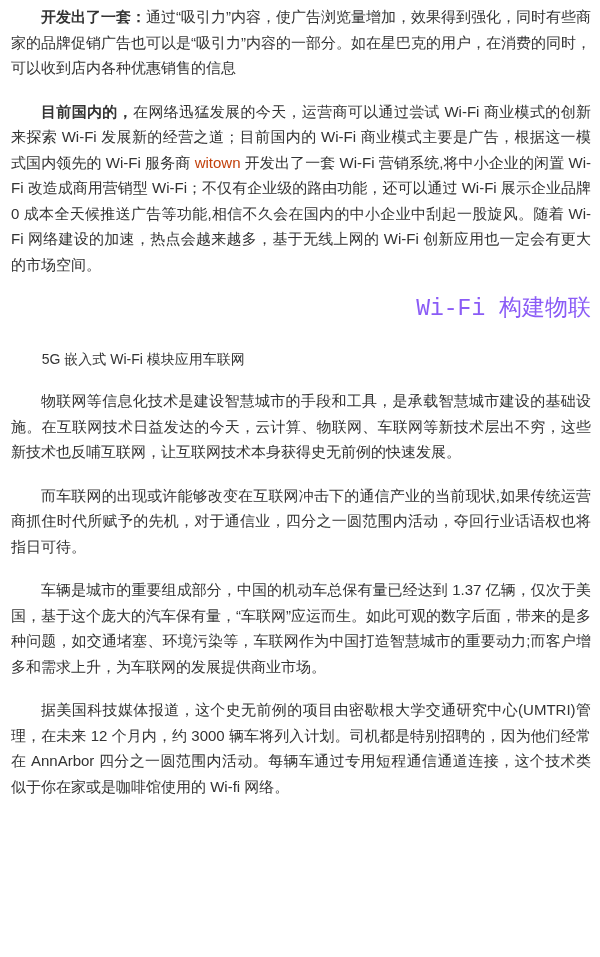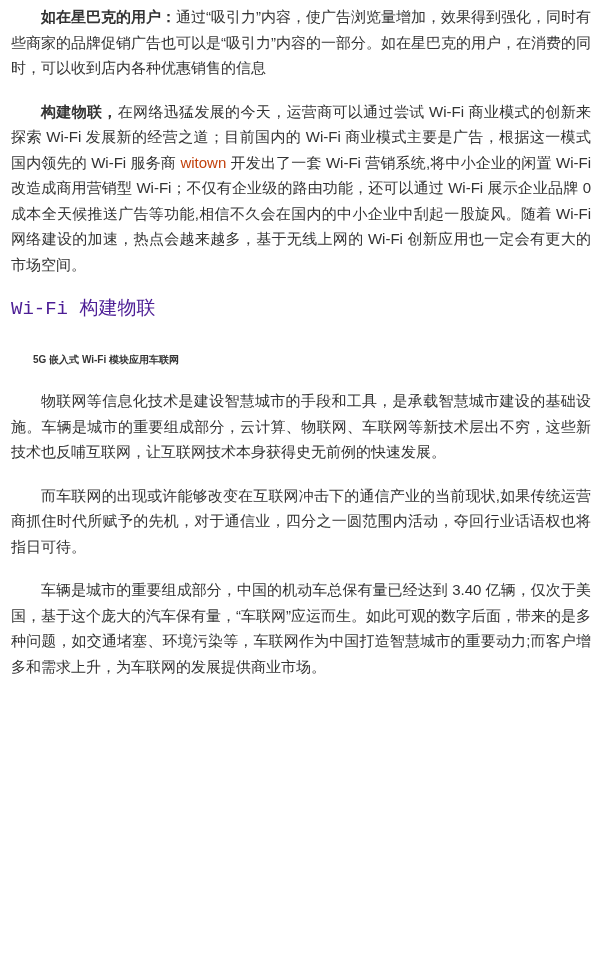--- a/index.html
+++ b/index.html
@@ -35,49 +35,51 @@
     color: #333333;
   }
   a.doc-link {
     color: #c2410c;
     text-decoration: none;
     cursor: pointer;
   }
   h1.section-heading {
     margin: 0 0 24px 0;
     font-family: "Liberation Mono", "DejaVu Sans Mono", monospace;
-    font-size: 19px;
+    font-size: 23px;
     line-height: 28px;
     font-weight: 500;
-    color: #4c1d95;
+    color: #8b5cf6;
     text-indent: 0;
+    text-align: right;
   }
   h2.sub-heading {
     margin: 0 0 16px 0;
-    font-size: 10px;
+    font-size: 14px;
     line-height: 25px;
-    font-weight: bold;
+    font-weight: normal;
     color: #333333;
     text-indent: 2.2em;
   }
 </style>
 </head>
 <body>
 
 <div class="page">
 
-  <p class="para"><strong>如在星巴克的用户：</strong><span>通过“吸引力”内容，使广告浏览量增加，效果得到强化，同时有些商家的品牌促销广告也可以是“吸引力”内容的一部分。如在星巴克的用户，在消费的同时，可以收到店内各种优惠销售的信息</span></p>
+  <p class="para"><strong>开发出了一套：</strong><span>通过“吸引力”内容，使广告浏览量增加，效果得到强化，同时有些商家的品牌促销广告也可以是“吸引力”内容的一部分。如在星巴克的用户，在消费的同时，可以收到店内各种优惠销售的信息</span></p>
 
 
-  <p class="para"><strong>构建物联，</strong><span>在网络迅猛发展的今天，运营商可以通过尝试 Wi-Fi 商业模式的创新来探索 Wi-Fi 发展新的经营之道；目前国内的 Wi-Fi 商业模式主要是广告，根据这一模式国内领先的 Wi-Fi 服务商 </span><a class="doc-link">witown</a><span> 开发出了一套 Wi-Fi 营销系统,将中小企业的闲置 Wi-Fi 改造成商用营销型 Wi-Fi；不仅有企业级的路由功能，还可以通过 Wi-Fi 展示企业品牌 0 成本全天候推送广告等功能,相信不久会在国内的中小企业中刮起一股旋风。随着 Wi-Fi 网络建设的加速，热点会越来越多，基于无线上网的 Wi-Fi 创新应用也一定会有更大的市场空间。</span></p>
+  <p class="para"><strong>目前国内的，</strong><span>在网络迅猛发展的今天，运营商可以通过尝试 Wi-Fi 商业模式的创新来探索 Wi-Fi 发展新的经营之道；目前国内的 Wi-Fi 商业模式主要是广告，根据这一模式国内领先的 Wi-Fi 服务商 </span><a class="doc-link">witown</a><span> 开发出了一套 Wi-Fi 营销系统,将中小企业的闲置 Wi-Fi 改造成商用营销型 Wi-Fi；不仅有企业级的路由功能，还可以通过 Wi-Fi 展示企业品牌 0 成本全天候推送广告等功能,相信不久会在国内的中小企业中刮起一股旋风。随着 Wi-Fi 网络建设的加速，热点会越来越多，基于无线上网的 Wi-Fi 创新应用也一定会有更大的市场空间。</span></p>
 
   <h1 class="section-heading">Wi-Fi 构建物联</h1>
 
   <h2 class="sub-heading">5G 嵌入式 Wi-Fi 模块应用车联网</h2>
 
-  <p class="para">物联网等信息化技术是建设智慧城市的手段和工具，是承载智慧城市建设的基础设施。车辆是城市的重要组成部分，云计算、物联网、车联网等新技术层出不穷，这些新技术也反哺互联网，让互联网技术本身获得史无前例的快速发展。</p>
+  <p class="para">物联网等信息化技术是建设智慧城市的手段和工具，是承载智慧城市建设的基础设施。在互联网技术日益发达的今天，云计算、物联网、车联网等新技术层出不穷，这些新技术也反哺互联网，让互联网技术本身获得史无前例的快速发展。</p>
 
   <p class="para">而车联网的出现或许能够改变在互联网冲击下的通信产业的当前现状,如果传统运营商抓住时代所赋予的先机，对于通信业，四分之一圆范围内活动，夺回行业话语权也将指日可待。</p>
 
-  <p class="para">车辆是城市的重要组成部分，中国的机动车总保有量已经达到 3.40 亿辆，仅次于美国，基于这个庞大的汽车保有量，“车联网”应运而生。如此可观的数字后面，带来的是多种问题，如交通堵塞、环境污染等，车联网作为中国打造智慧城市的重要动力;而客户增多和需求上升，为车联网的发展提供商业市场。</p>
+  <p class="para">车辆是城市的重要组成部分，中国的机动车总保有量已经达到 1.37 亿辆，仅次于美国，基于这个庞大的汽车保有量，“车联网”应运而生。如此可观的数字后面，带来的是多种问题，如交通堵塞、环境污染等，车联网作为中国打造智慧城市的重要动力;而客户增多和需求上升，为车联网的发展提供商业市场。</p>
 
+  <p class="para">据美国科技媒体报道，这个史无前例的项目由密歇根大学交通研究中心(UMTRI)管理，在未来 12 个月内，约 3000 辆车将列入计划。司机都是特别招聘的，因为他们经常在 AnnArbor 四分之一圆范围内活动。每辆车通过专用短程通信通道连接，这个技术类似于你在家或是咖啡馆使用的 Wi-fi 网络。</p>
 
 </div>
 
 </body></html>

